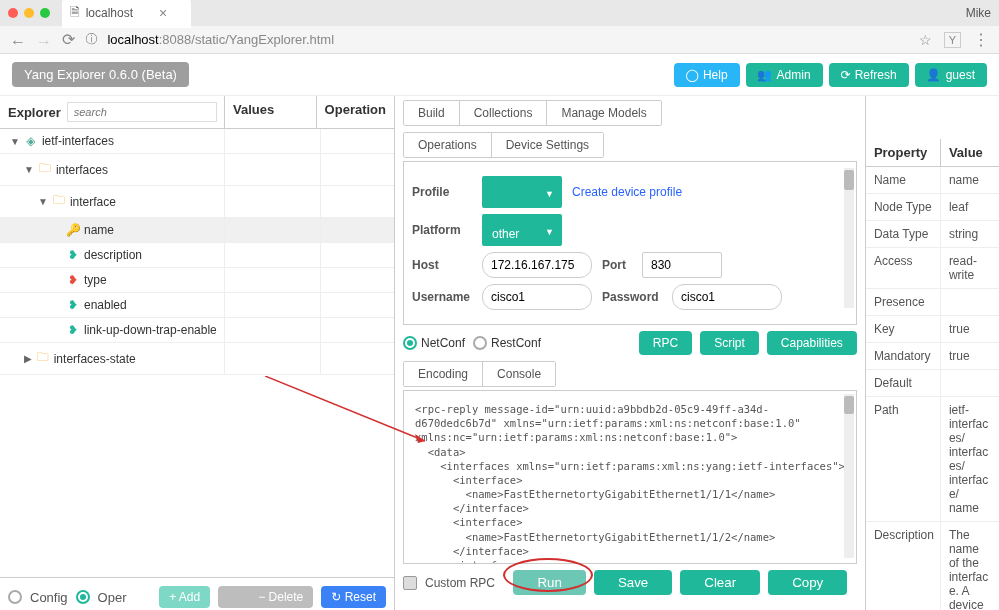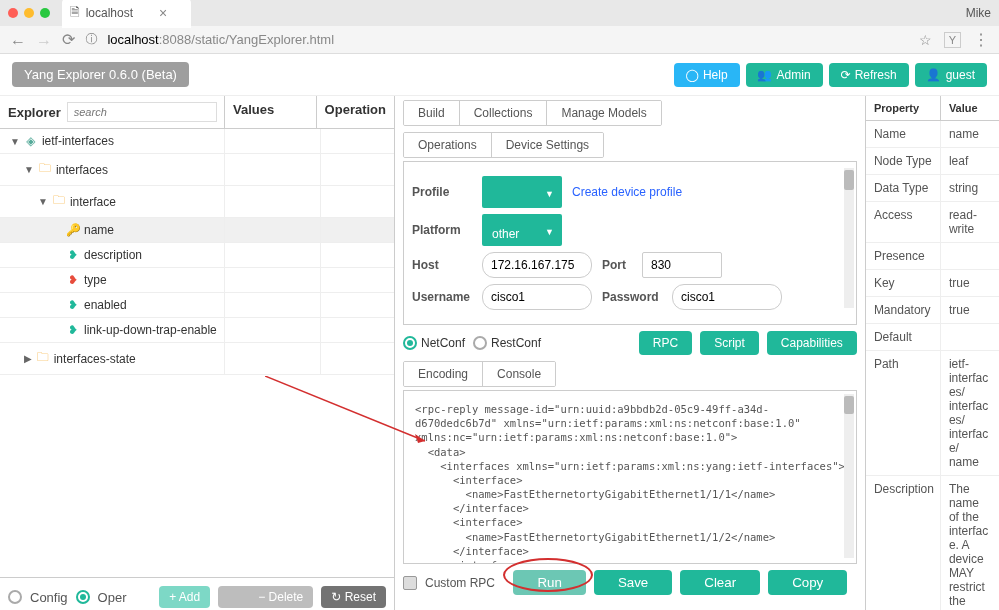--- a/index.html
+++ b/index.html
@@ -49,21 +49,21 @@
 .ico-key { color: #c0a050; }
 .ico-red { color: #e74c3c; }
 .ind1 { padding-left: 14px; } .ind2 { padding-left: 28px; } .ind3 { padding-left: 42px; }
 
 .left-foot { padding: 8px; display: flex; align-items: center; gap: 8px; border-top: 1px solid #ccc; }
 .radio-circle { width: 14px; height: 14px; border: 2px solid #aaa; border-radius: 50%; display: inline-block; position: relative; }
 .radio-circle.on { border-color: #20b89a; }
 .radio-circle.on::after { content: ''; width: 6px; height: 6px; background: #20b89a; border-radius: 50%; position: absolute; top: 2px; left: 2px; }
 .radio-lbl { font-size: 13px; color: #555; }
 .sm-btn { padding: 4px 10px; border-radius: 4px; font-size: 12px; color: #fff; border: none; cursor: pointer; }
-.sm-add { background: #7dd8c6; } .sm-del { background: #bdbdbd; padding-left: 40px; } .sm-reset { background: #737373; }
+.sm-add { background: #7dd8c6; } .sm-del { background: #bdbdbd; padding-left: 40px; } .sm-reset { background: #3b82f6; }
 
 .center { flex: 1; padding: 4px 8px; display: flex; flex-direction: column; position: relative; }
 .tabs { display: flex; border: 1px solid #ccc; border-radius: 2px; overflow: hidden; width: fit-content; margin-bottom: 4px; }
 .tab-item { padding: 5px 14px; font-size: 12px; border-right: 1px solid #ccc; cursor: pointer; background: #fff; color: #555; }
 .tab-item:last-child { border-right: none; }
 .tab-item.active { background: #fff; font-weight: normal; }
 .sub-pane { border: 1px solid #ccc; padding: 8px; position: relative; }
 .form-row { display: flex; align-items: center; margin: 6px 0; gap: 10px; }
 .form-lbl { font-weight: bold; font-size: 12px; width: 60px; color: #555; }
 .sel-teal { background: #20b89a; color: #fff; padding: 13px 30px 5px 10px; border-radius: 2px; font-size: 12px; position: relative; min-width: 80px; }
@@ -84,21 +84,21 @@
 .chk { width: 14px; height: 14px; border: 1px solid #999; background: #ddd; border-radius: 2px; }
 .run-btn { background: #6cc7b4; color: #fff; padding: 5px 24px; border-radius: 4px; border: none; }
 .act-btn { background: #20b89a; color: #fff; padding: 5px 24px; border-radius: 4px; border: none; }
 
 .arrow-annot { position: absolute; left: -130px; top: 280px; pointer-events: none; }
 
 .red-ellipse { position: absolute; border: 2px solid #d32f2f; border-radius: 50%; width: 90px; height: 34px; pointer-events: none; }
 
 .right { width: 160px; border-left: 1px solid #ccc; overflow-y:auto; }
 .prop-header { display: flex; border-bottom: 1px solid #ccc; }
-.ph-cell { padding: 6px 8px; font-weight: bold; font-size: 11px; border-right: 1px solid #ccc; }
+.ph-cell { padding: 6px 8px; font-weight: bold; font-size: 13px; border-right: 1px solid #ccc; margin-top: 43px; }
 .ph-prop { width: 75px; } .ph-val { flex: 1; border-right: none; }
 .prop-row { display: flex; border-bottom: 1px solid #eee; }
 .pr-k { width: 75px; padding: 6px 8px; border-right: 1px solid #eee; color: #555; font-size: 12px; }
 .pr-v { flex: 1; padding: 6px 8px; color: #555; font-size: 12px; word-break: break-word; }
 </style>
 </head>
 <body>
 
 <div class="chrome-top">
   <div class="mac-dots">

